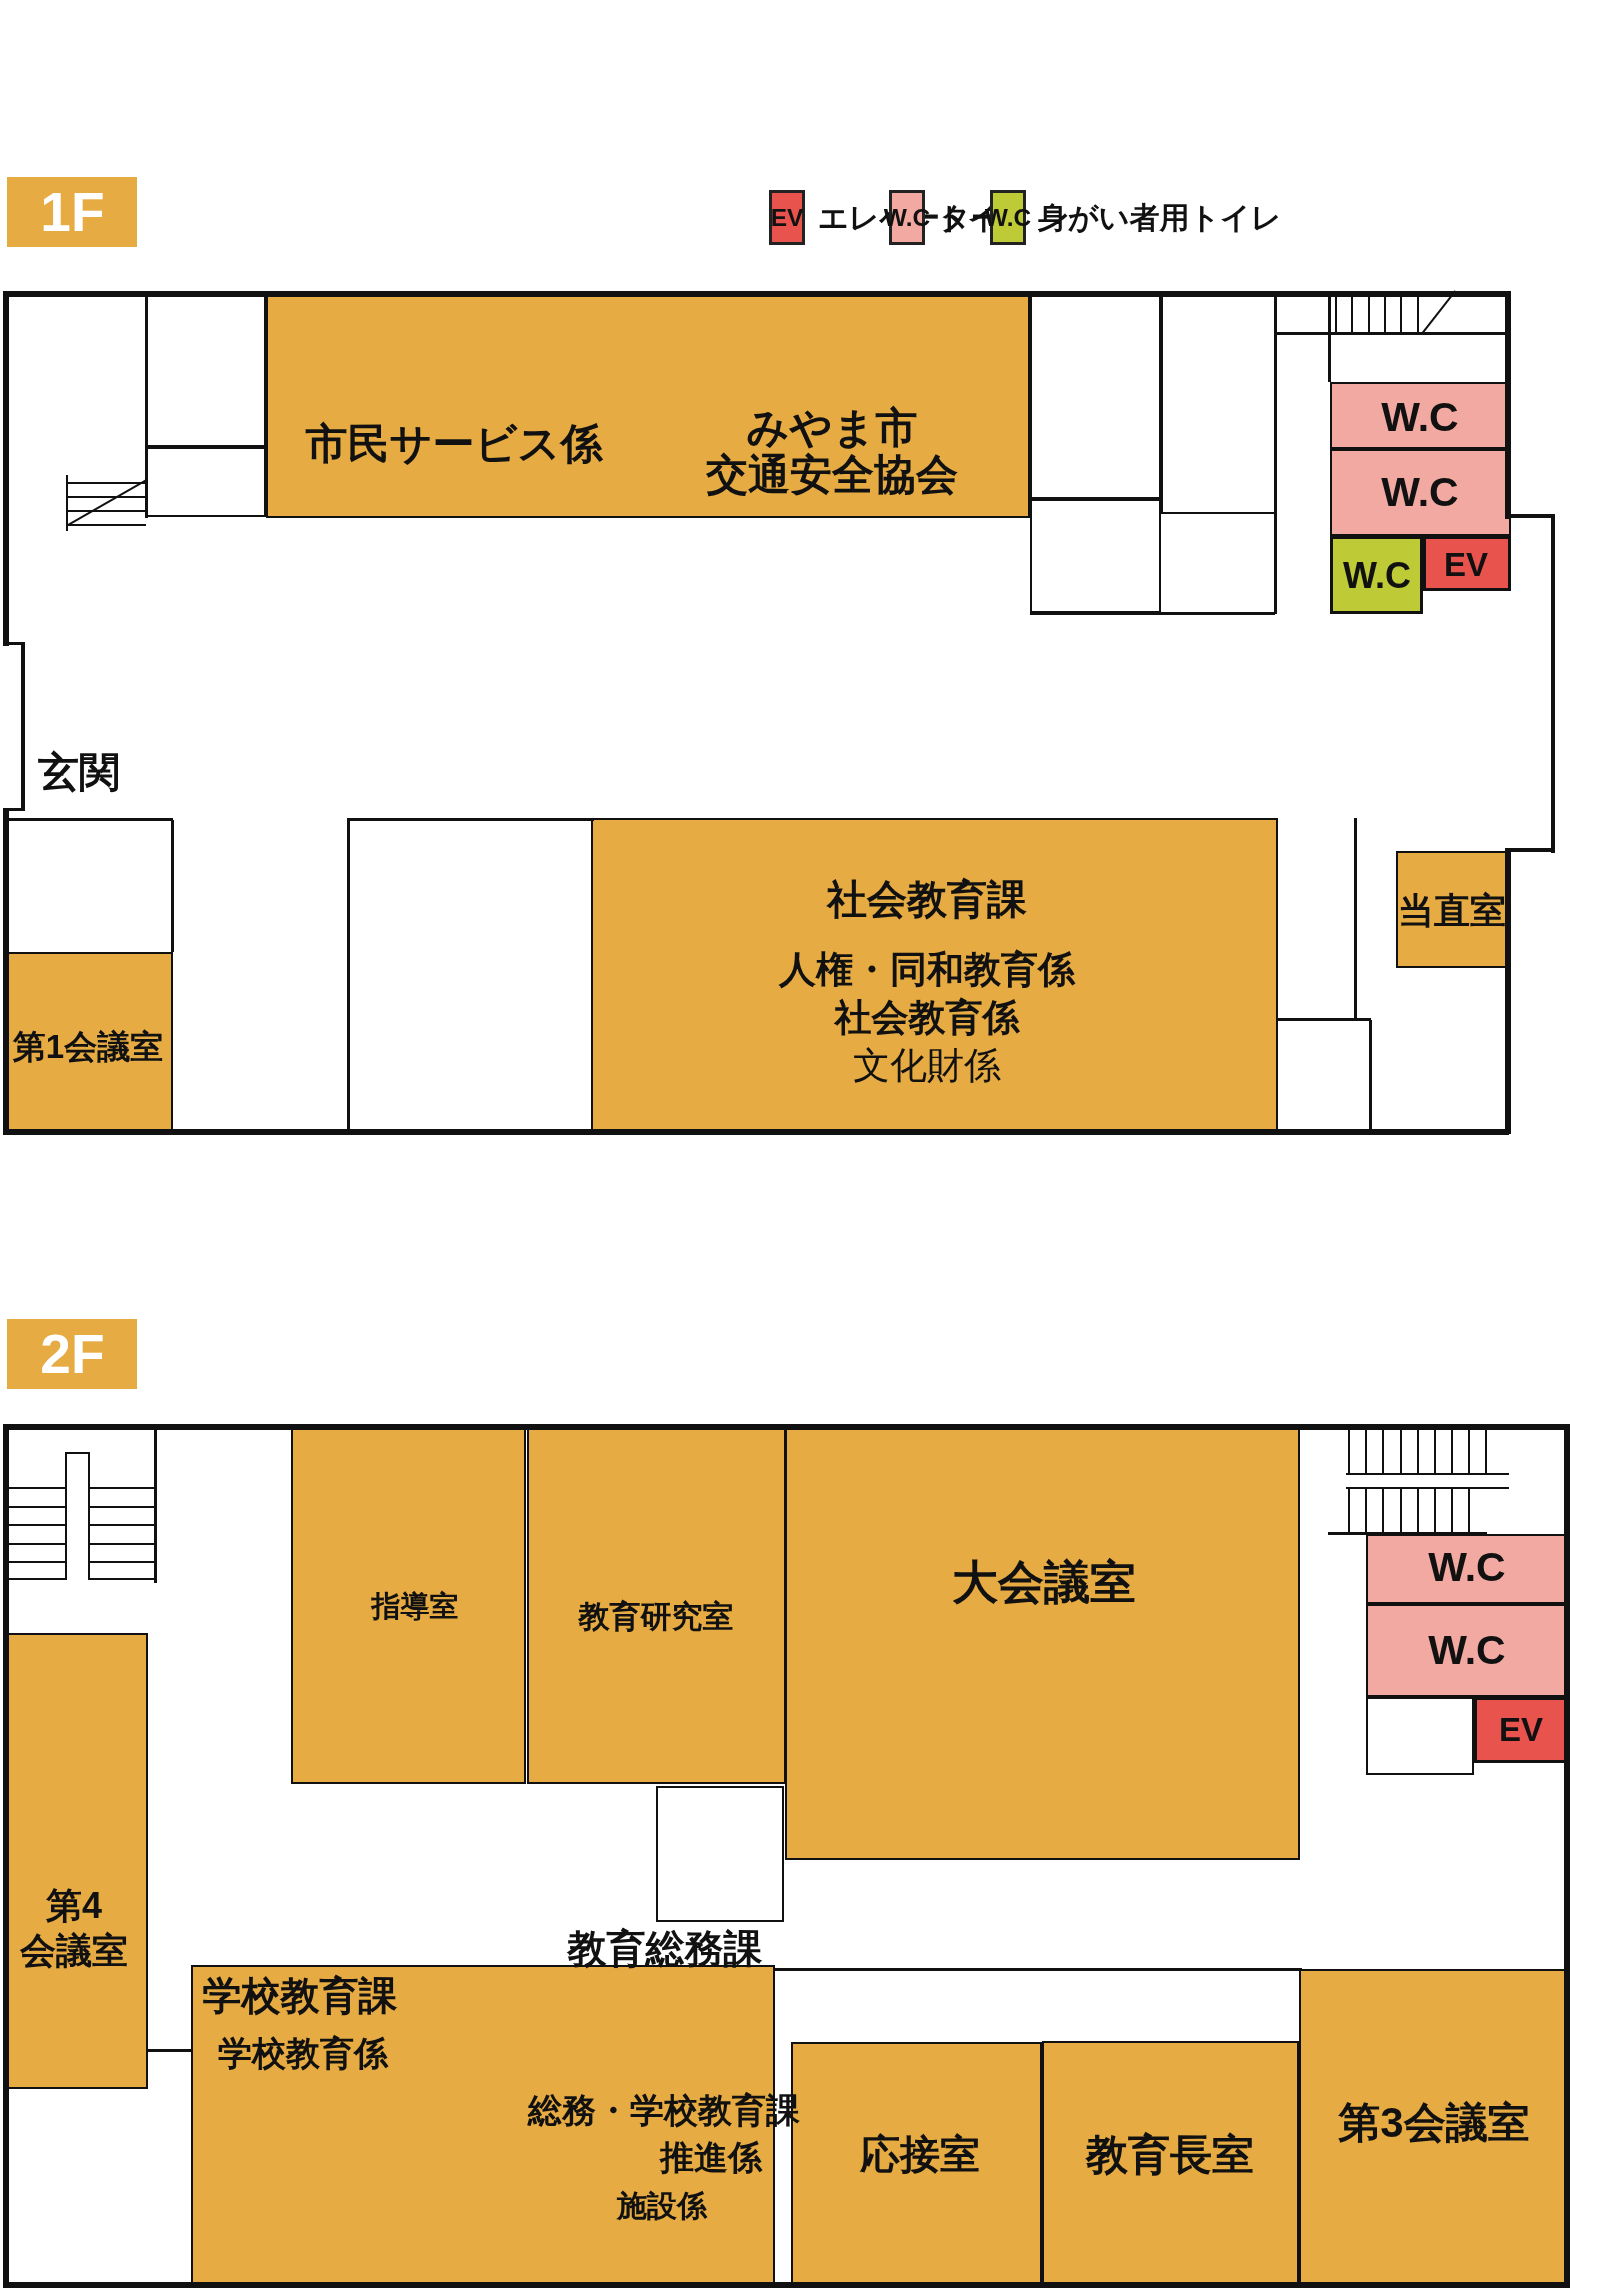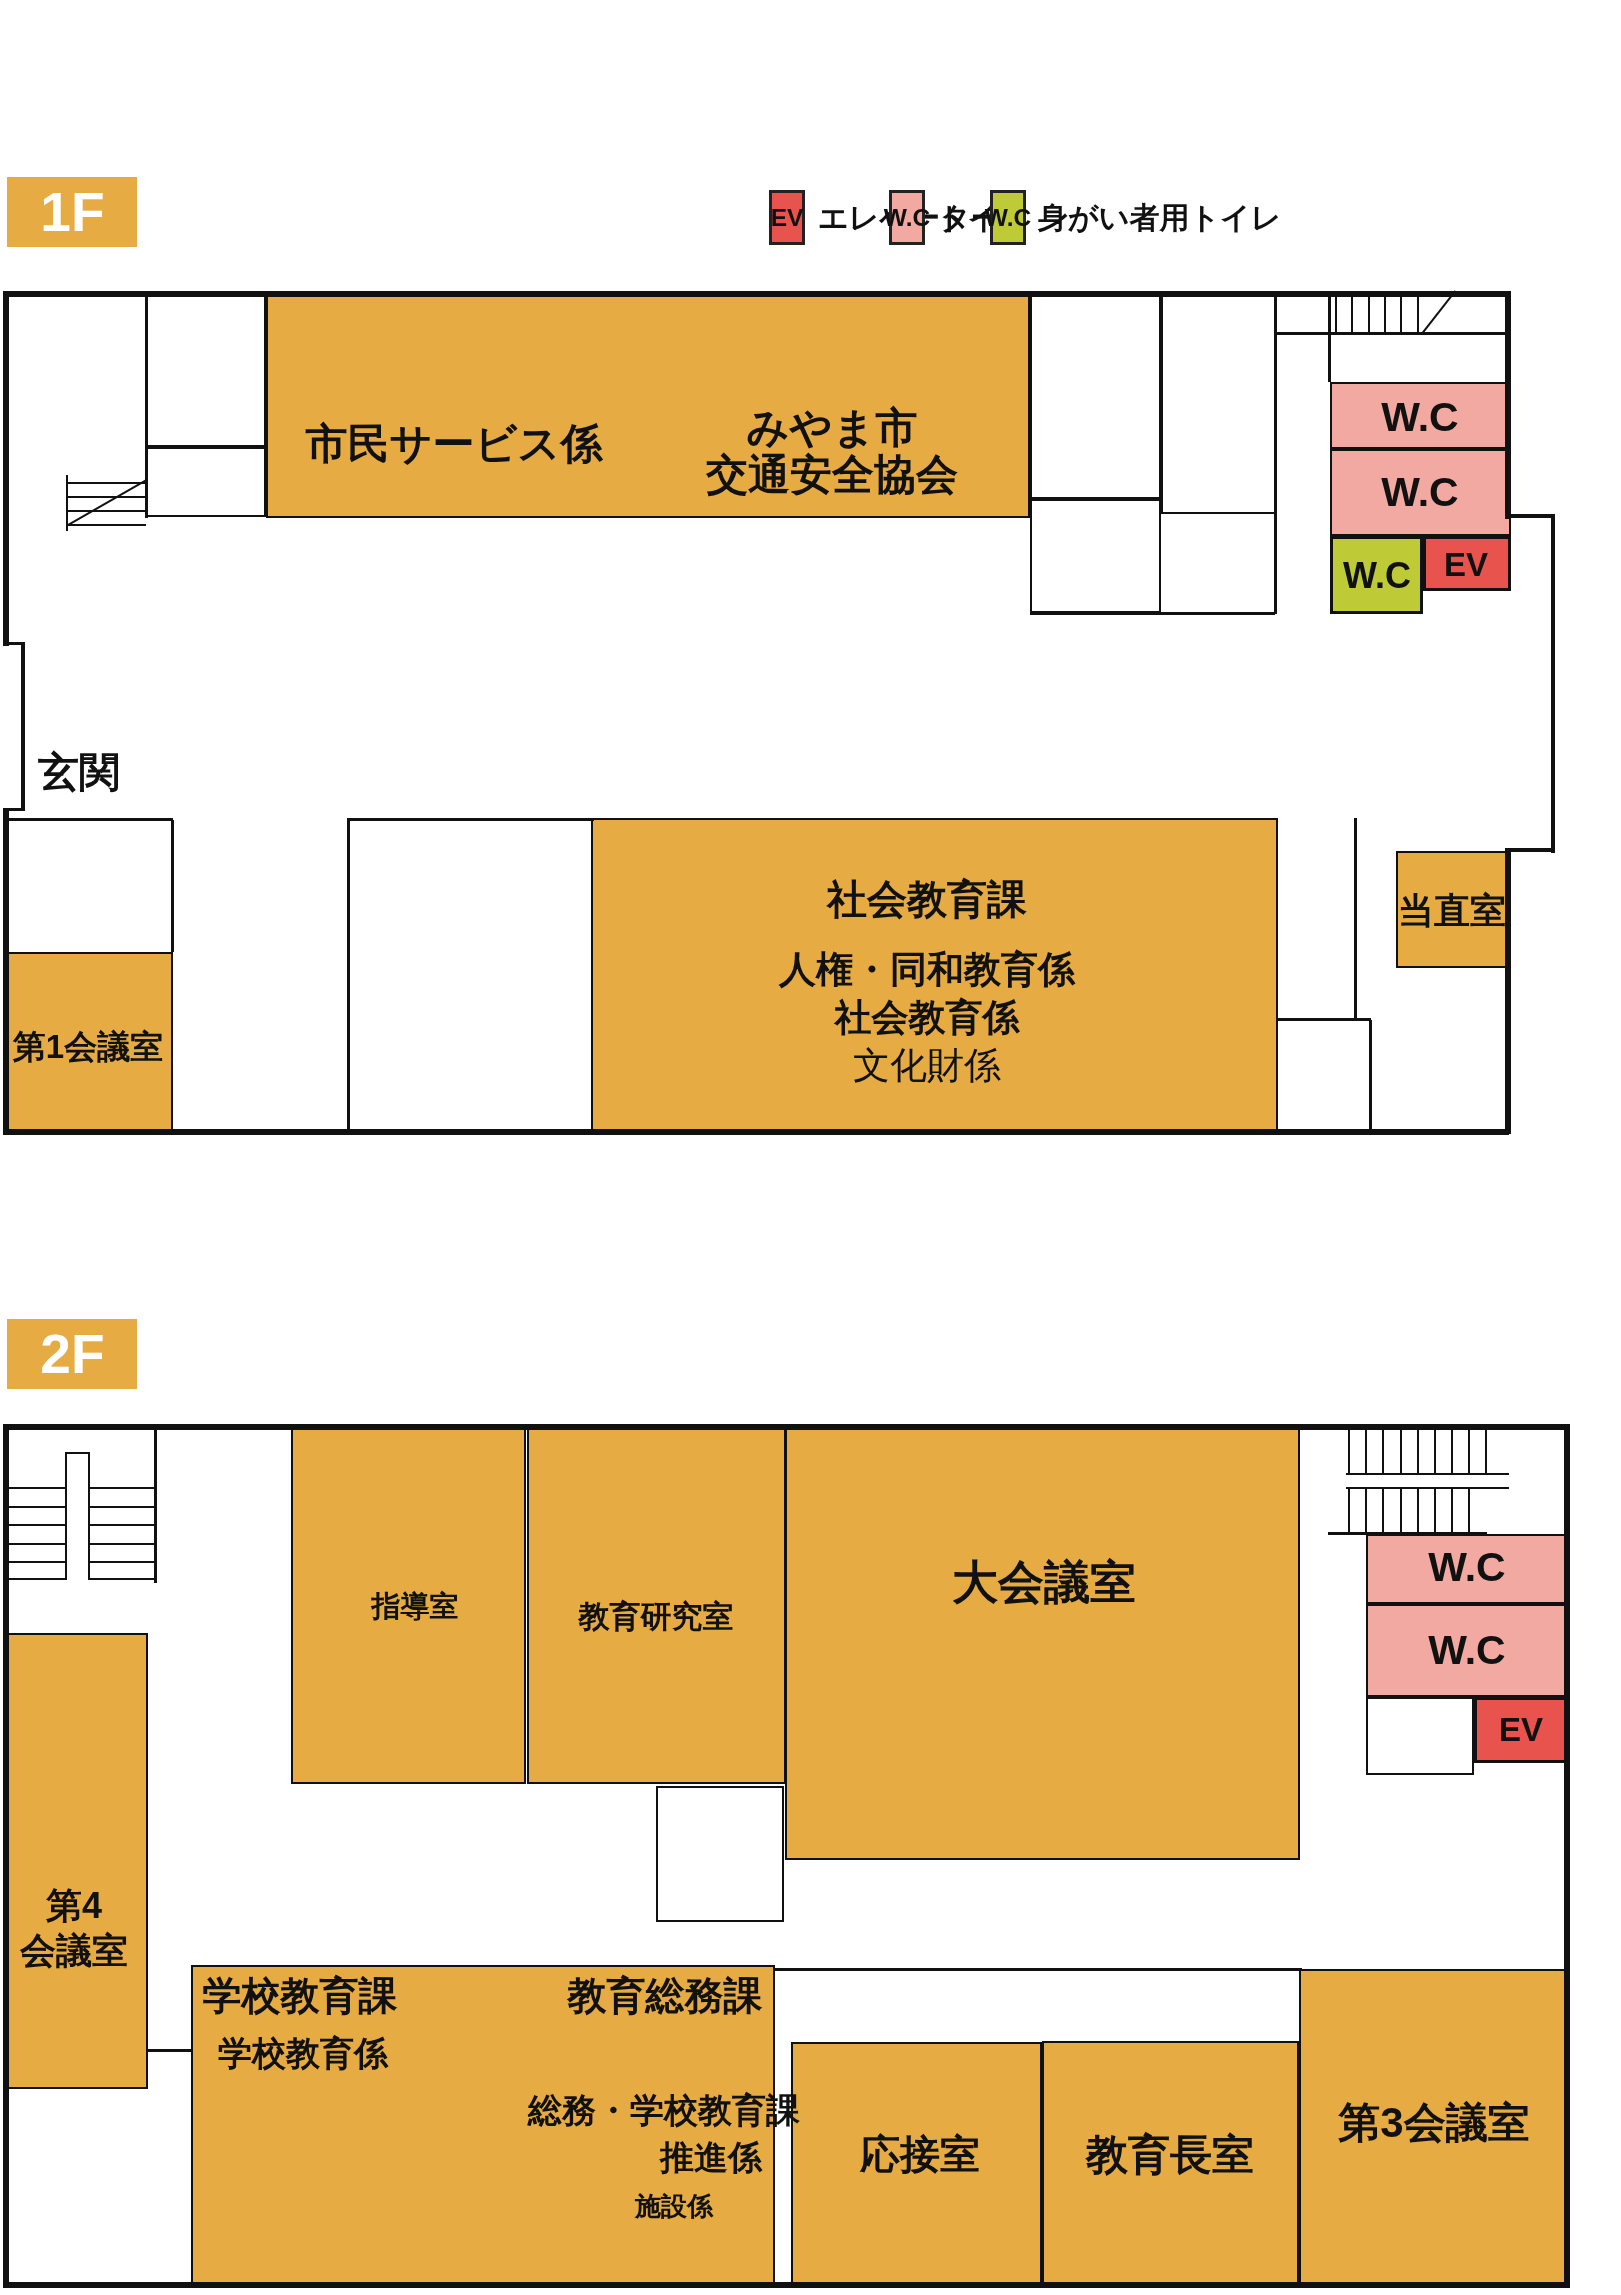--- a/index.html
+++ b/index.html
@@ -171,23 +171,23 @@
         <div class="lbl" style="left: 415px; top: 1606px; font-size: 29px; font-weight: 700;">指導室</div>
         <div class="lbl" style="left: 656px; top: 1616px; font-size: 31px; font-weight: 700;">教育研究室</div>
         <div class="lbl" style="left: 1044px; top: 1582px; font-size: 46px; font-weight: 700;">大会議室</div>
         <div class="lbl" style="left: 1467px; top: 1567px; font-size: 41px; font-weight: 700;">W.C</div>
         <div class="lbl" style="left: 1467px; top: 1650px; font-size: 41px; font-weight: 700;">W.C</div>
         <div class="lbl" style="left: 1521px; top: 1729px; font-size: 33px; font-weight: 700;">EV</div>
         <div class="lbl" style="left: 74px; top: 1906px; font-size: 36px; font-weight: 700;">第4</div>
         <div class="lbl" style="left: 74px; top: 1951px; font-size: 36px; font-weight: 700;">会議室</div>
         <div class="lbl" style="left: 300px; top: 1995px; font-size: 39px; font-weight: 700;">学校教育課</div>
         <div class="lbl" style="left: 303px; top: 2053px; font-size: 34px; font-weight: 600;">学校教育係</div>
-        <div class="lbl" style="left: 665px; top: 1995px; font-size: 39px; font-weight: 700;">教育総務課</div>
+        <div class="lbl" style="left: 665px; top: 1948px; font-size: 39px; font-weight: 700;">教育総務課</div>
         <div class="lbl" style="left: 664px; top: 2110px; font-size: 34px; font-weight: 600;">総務・学校教育課</div>
         <div class="lbl" style="left: 711px; top: 2157px; font-size: 34px; font-weight: 600;">推進係</div>
-        <div class="lbl" style="left: 662px; top: 2206px; font-size: 26px; font-weight: 600; margin-left: 12px;">施設係</div>
+        <div class="lbl" style="left: 662px; top: 2206px; font-size: 30px; font-weight: 600;">施設係</div>
         <div class="lbl" style="left: 920px; top: 2154px; font-size: 40px; font-weight: 700;">応接室</div>
         <div class="lbl" style="left: 1170px; top: 2155px; font-size: 42px; font-weight: 700;">教育長室</div>
         <div class="lbl" style="left: 1434px; top: 2123px; font-size: 42px; font-weight: 700;">第3会議室</div>
       </div>
     </div>
 </div>
 
 
 </body></html>

